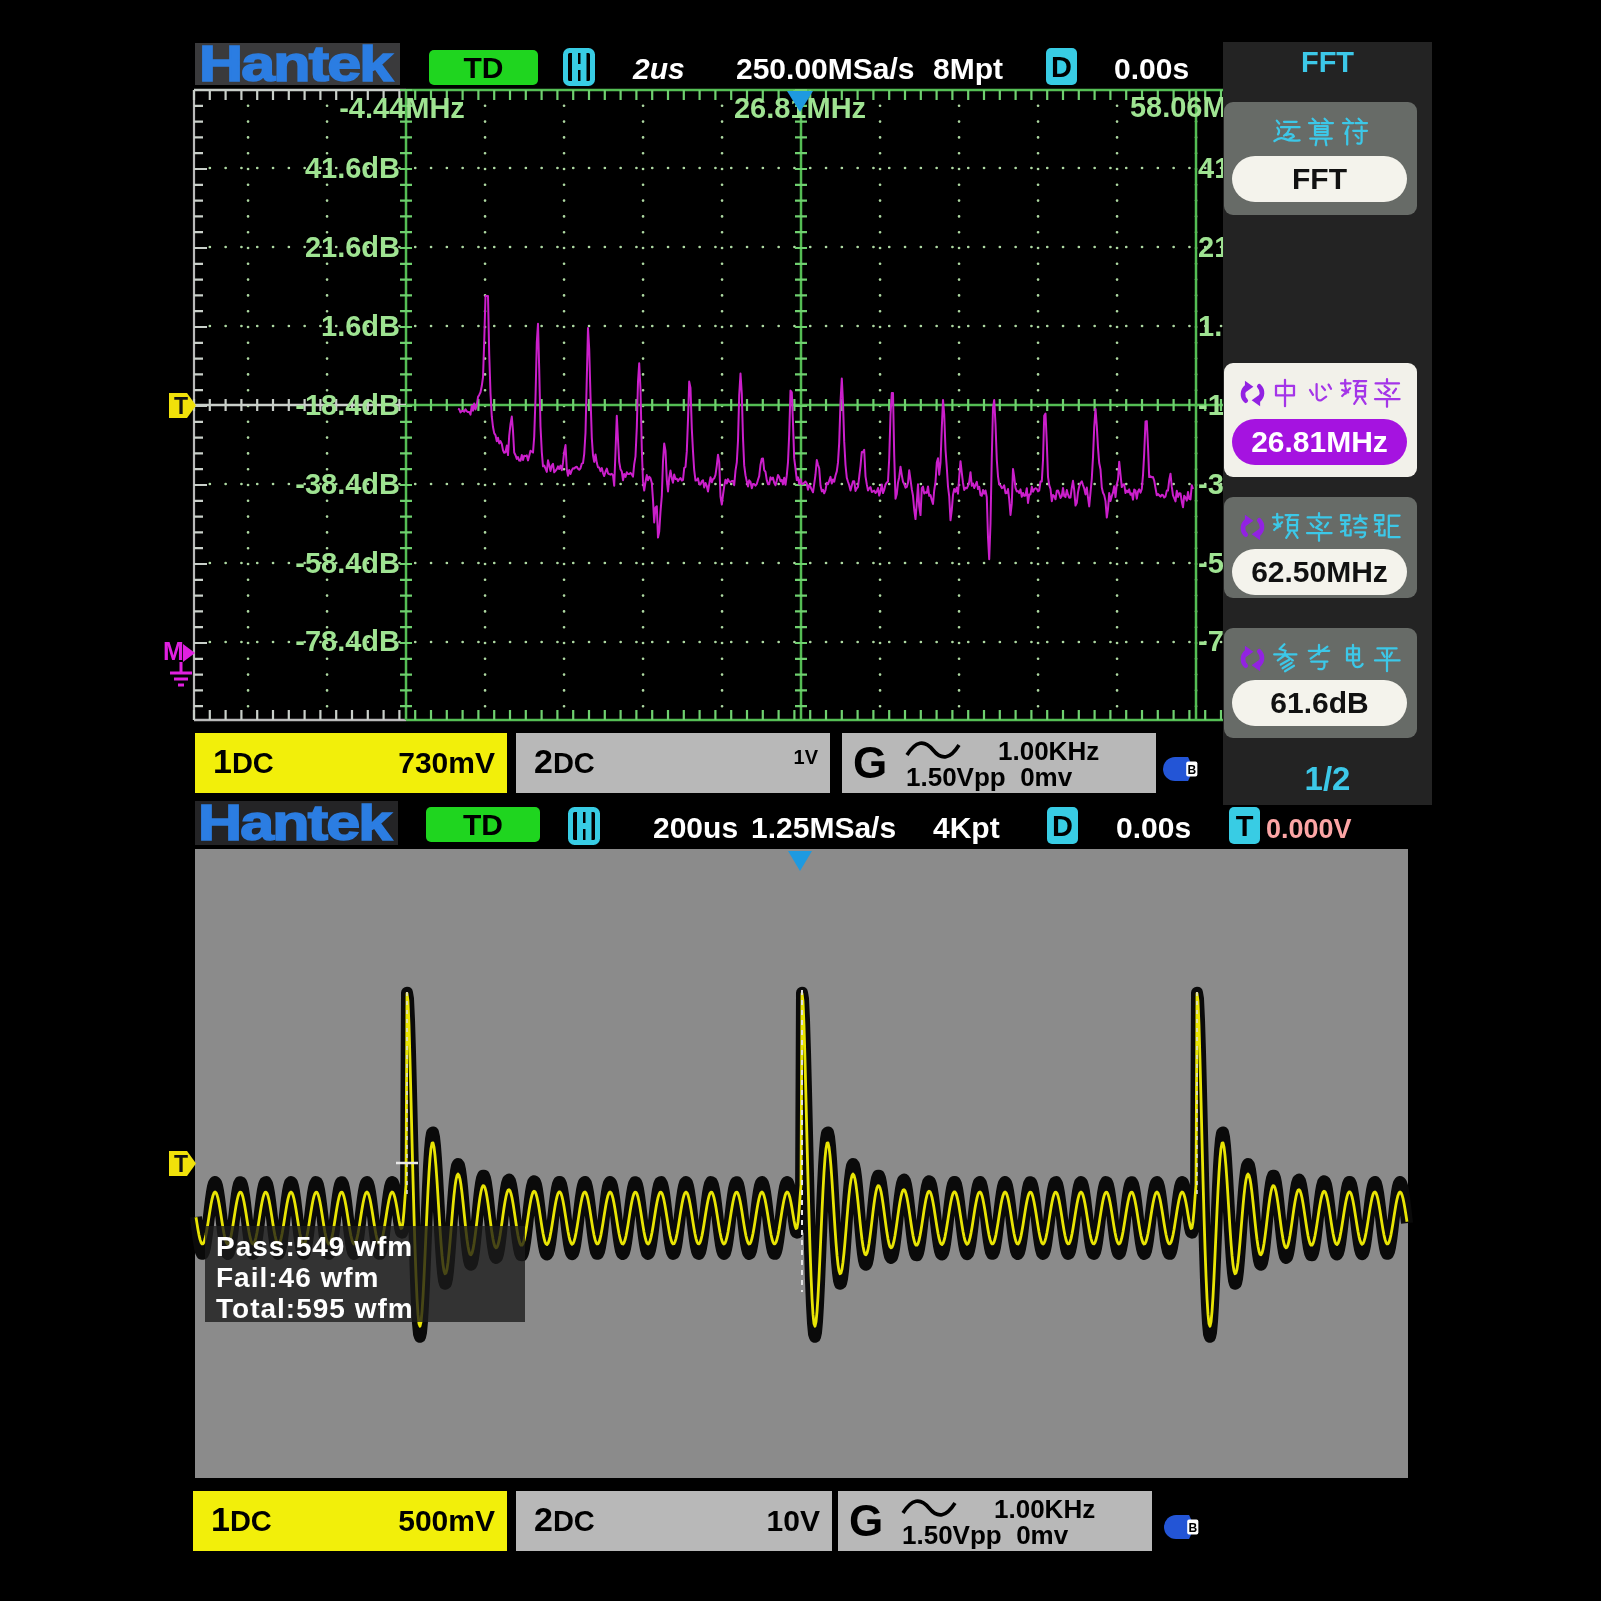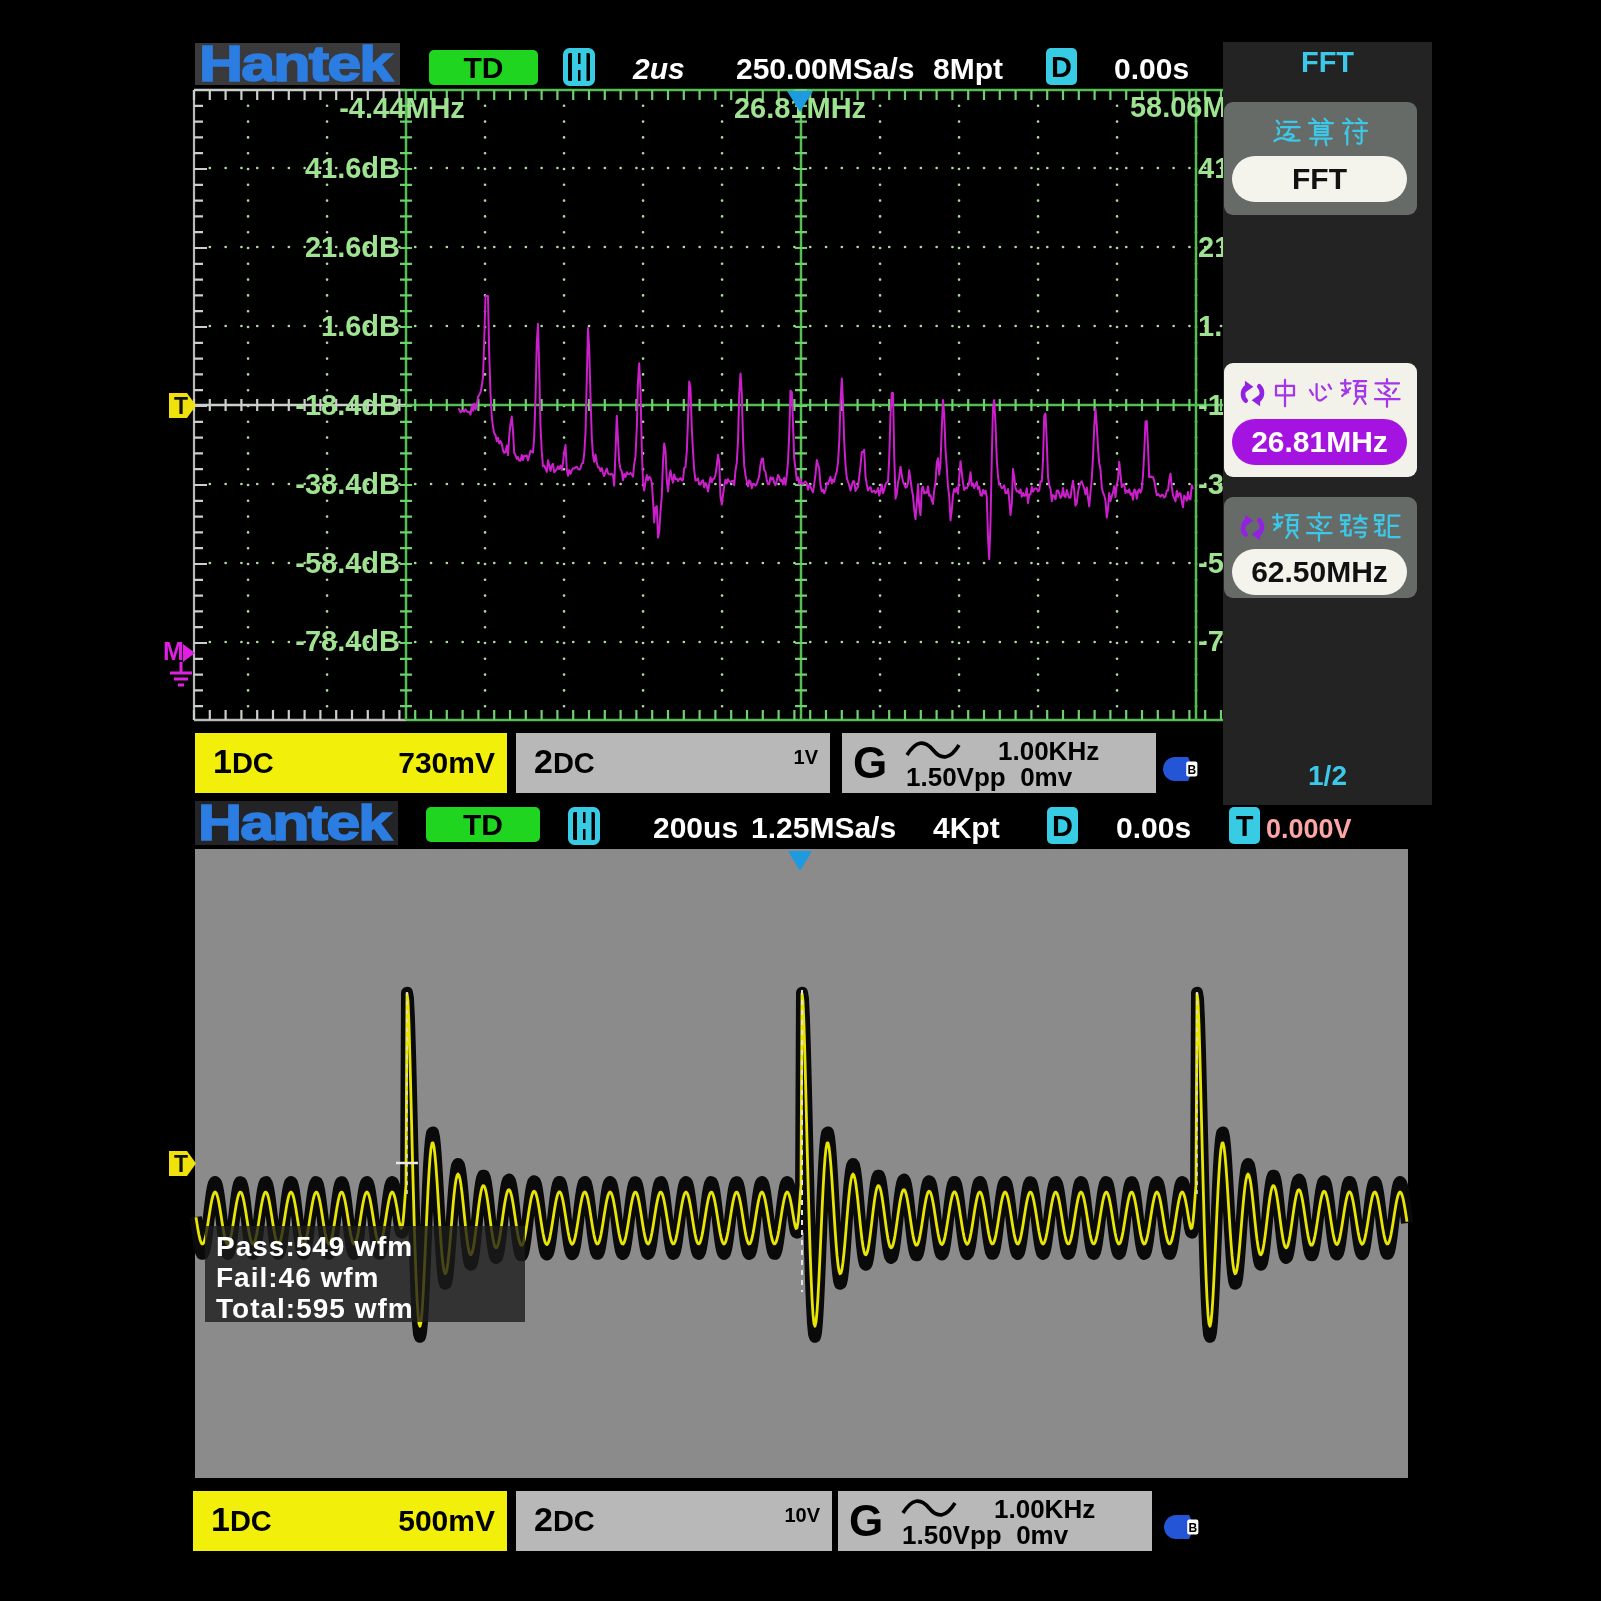--- a/index.html
+++ b/index.html
@@ -199,21 +199,41 @@
         </svg>
         <svg class="cjk" viewBox="0 0 100 100" width="30" height="30">
           <use href="#gkua"></use>
         </svg>
         <svg class="cjk" viewBox="0 0 100 100" width="30" height="30">
           <use href="#gju3"></use>
         </svg>
       </div>
       <div class="pill" style="top:52px;">62.50MHz</div>
     </div>
-<div class="ab" style="left:1223px;top:760px;width:209px;color:#3cc8e8;font-size:28px;text-align:center;">1/2</div>
+<div class="mi" style="top:628px;height:110px;">
+      <div class="lbl">
+        <svg class="cjk" style="color:#9222e2" viewBox="0 0 64 64" width="27" height="27">
+          <use href="#garr"></use>
+        </svg>
+        <svg class="cjk" viewBox="0 0 100 100" width="30" height="30">
+          <use href="#gcan"></use>
+        </svg>
+        <svg class="cjk" viewBox="0 0 100 100" width="30" height="30">
+          <use href="#gkao"></use>
+        </svg>
+        <svg class="cjk" viewBox="0 0 100 100" width="30" height="30">
+          <use href="#gdian"></use>
+        </svg>
+        <svg class="cjk" viewBox="0 0 100 100" width="30" height="30">
+          <use href="#gping"></use>
+        </svg>
+      </div>
+      <div class="pill" style="top:52px;">61.6dB</div>
+    </div>
+<div class="ab" style="left:1223px;top:760px;width:209px;color:#3cc8e8;font-size:33px;text-align:center;">1/2</div>
 <div class="ab" style="left:195px;top:733px;width:312px;height:60px;background:#f2ef0a;color:#000;">
       <span style="position:absolute;left:18px;top:9px;font-size:34px;">1<span style="font-size:29px;">DC</span></span>
       <span style="position:absolute;right:12px;top:13px;font-size:30px;">730mV</span>
     </div>
 <div class="ab" style="left:516px;top:733px;width:314px;height:60px;background:#b8b8b8;color:#000;">
       <span style="position:absolute;left:18px;top:9px;font-size:34px;">2<span style="font-size:29px;">DC</span></span>
       <span style="position:absolute;right:12px;top:13px;font-size:20px;">1V</span>
     </div>
 <div class="ab" style="left:842px;top:733px;width:314px;height:60px;background:#b8b8b8;color:#000;">
       <span style="position:absolute;left:11px;top:5px;font-size:44px;">G</span>
@@ -263,21 +283,21 @@
 <text x="216" y="1318" fill="#fff" font-size="28" font-weight="bold" font-family="Liberation Sans" letter-spacing="1">Total:595 wfm</text>
 <polygon points="169,1151 187,1151 196,1163.5 187,1176 169,1176" fill="#f0e10a"></polygon>
 <text x="174" y="1172" fill="#111" font-size="23" font-weight="bold" font-family="Liberation Sans">T</text>
 </svg>
 <div class="ab" style="left:193px;top:1491px;width:314px;height:60px;background:#f2ef0a;color:#000;">
       <span style="position:absolute;left:18px;top:9px;font-size:34px;">1<span style="font-size:29px;">DC</span></span>
       <span style="position:absolute;right:12px;top:13px;font-size:30px;">500mV</span>
     </div>
 <div class="ab" style="left:516px;top:1491px;width:316px;height:60px;background:#b8b8b8;color:#000;">
       <span style="position:absolute;left:18px;top:9px;font-size:34px;">2<span style="font-size:29px;">DC</span></span>
-      <span style="position:absolute;right:12px;top:13px;font-size:20px;">10V</span>
+      <span style="position:absolute;right:12px;top:13px;font-size:30px;">10V</span>
     </div>
 <div class="ab" style="left:838px;top:1491px;width:314px;height:60px;background:#b8b8b8;color:#000;">
       <span style="position:absolute;left:11px;top:5px;font-size:44px;">G</span>
       <svg class="ab" style="left:63px;top:7px" width="56" height="20" viewBox="0 0 56 20">
         <path d="M2 15 Q15 -6 28 10 Q41 26 54 5" stroke="#000" stroke-width="3.6" fill="none"></path>
       </svg>
       <span style="position:absolute;left:156px;top:3px;font-size:26px;">1.00KHz</span>
       <span style="position:absolute;left:64px;top:29px;font-size:26px;">1.50Vpp&nbsp;&nbsp;0mv</span>
     </div>
 <svg class="ab" style="left:1163px;top:1514px" width="41" height="26" viewBox="0 0 44 28">

